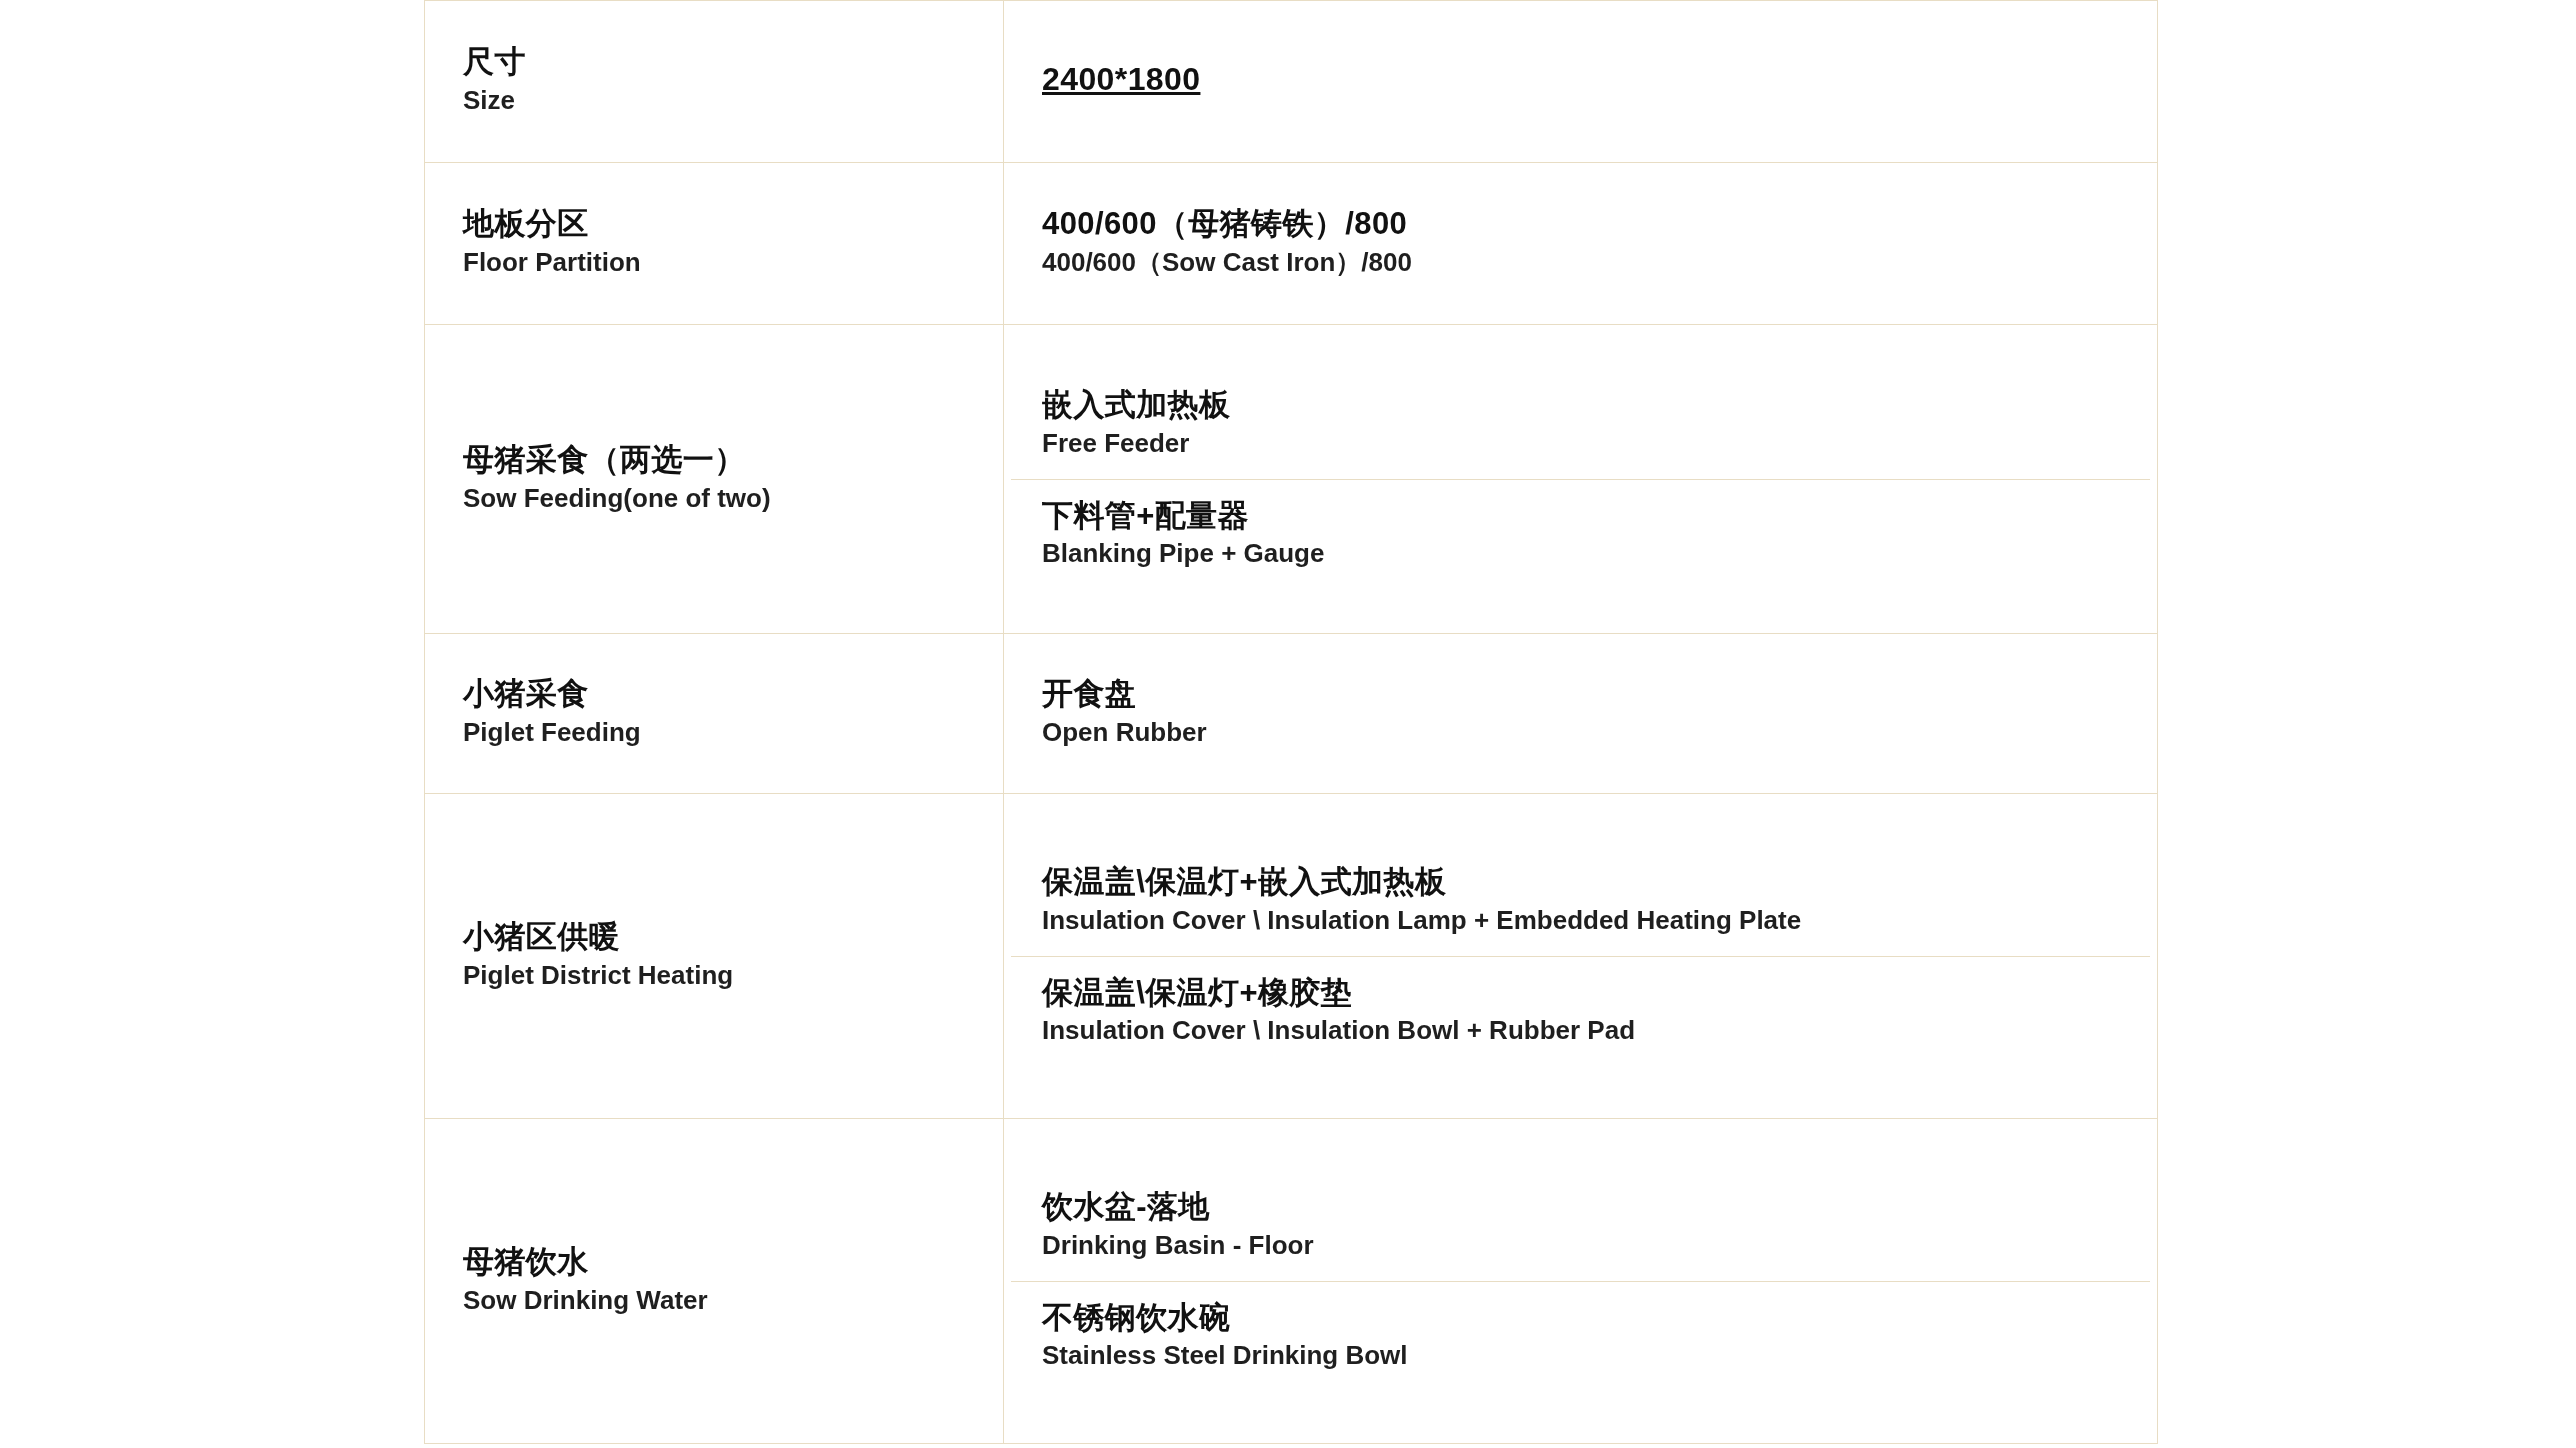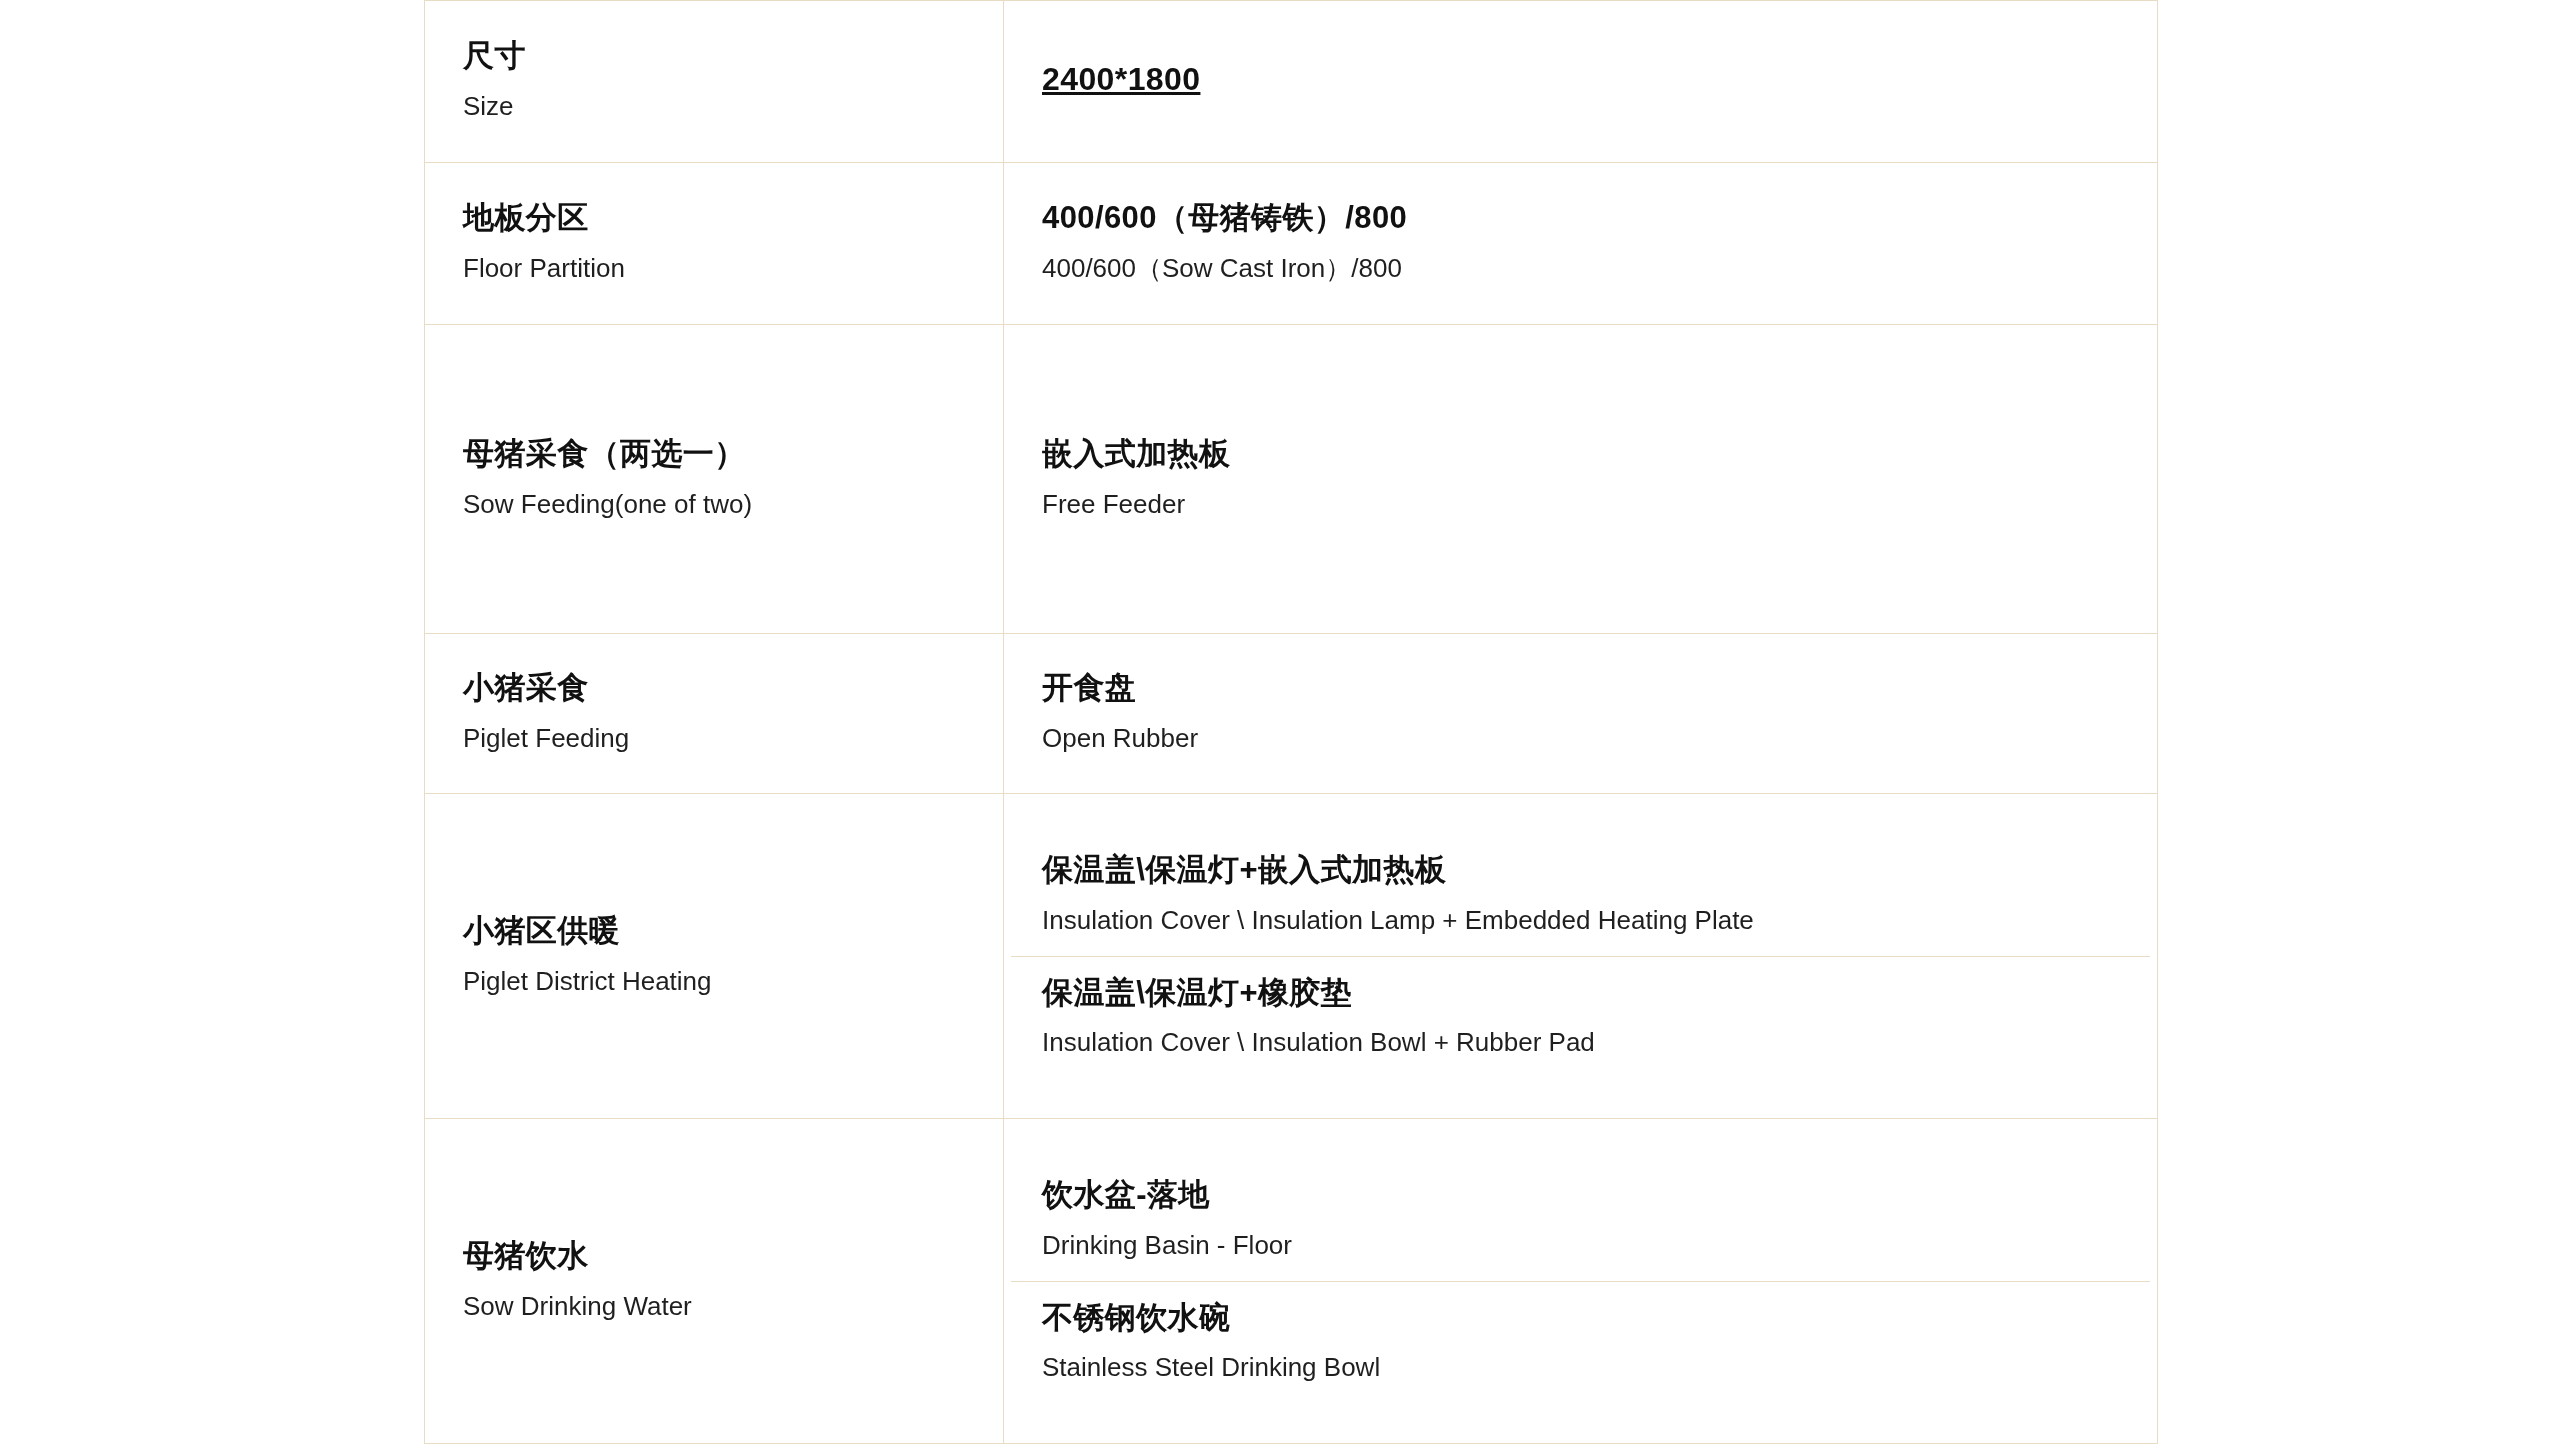--- a/index.html
+++ b/index.html
@@ -46,25 +46,25 @@
     font-size: 31px;
     font-weight: 700;
     line-height: 1.22;
     letter-spacing: 0.4px;
     color: #111111;
     white-space: nowrap;
   }
 
   .en {
     font-size: 26px;
-    font-weight: 400;
+    font-weight: 700;
     line-height: 1.26;
     color: #1f1f1f;
     white-space: nowrap;
-    margin-top: 15px;
+    margin-top: 3px;
   }
 
   .value-single .cn {
     font-size: 32px;
     font-weight: 700;
     text-decoration: underline;
   }
 
   
   table.sub {
@@ -143,20 +143,28 @@
           <table class="sub">
             <tbody>
               <tr>
                 <td>
                   <div class="sub-cell-pad">
                     <div class="cn">嵌入式加热板</div>
                     <div class="en">Free Feeder</div>
                   </div>
                 </td>
               </tr>
+              <tr>
+                <td>
+                  <div class="sub-cell-pad">
+                    <div class="cn">下料管+配量器</div>
+                    <div class="en">Blanking Pipe + Gauge</div>
+                  </div>
+                </td>
+              </tr>
             </tbody>
           </table>
         </td>
       </tr>
 
       <tr class="row-h-4">
         <td>
           <div class="cell-pad">
             <div class="cn">小猪采食</div>
             <div class="en">Piglet Feeding</div>

